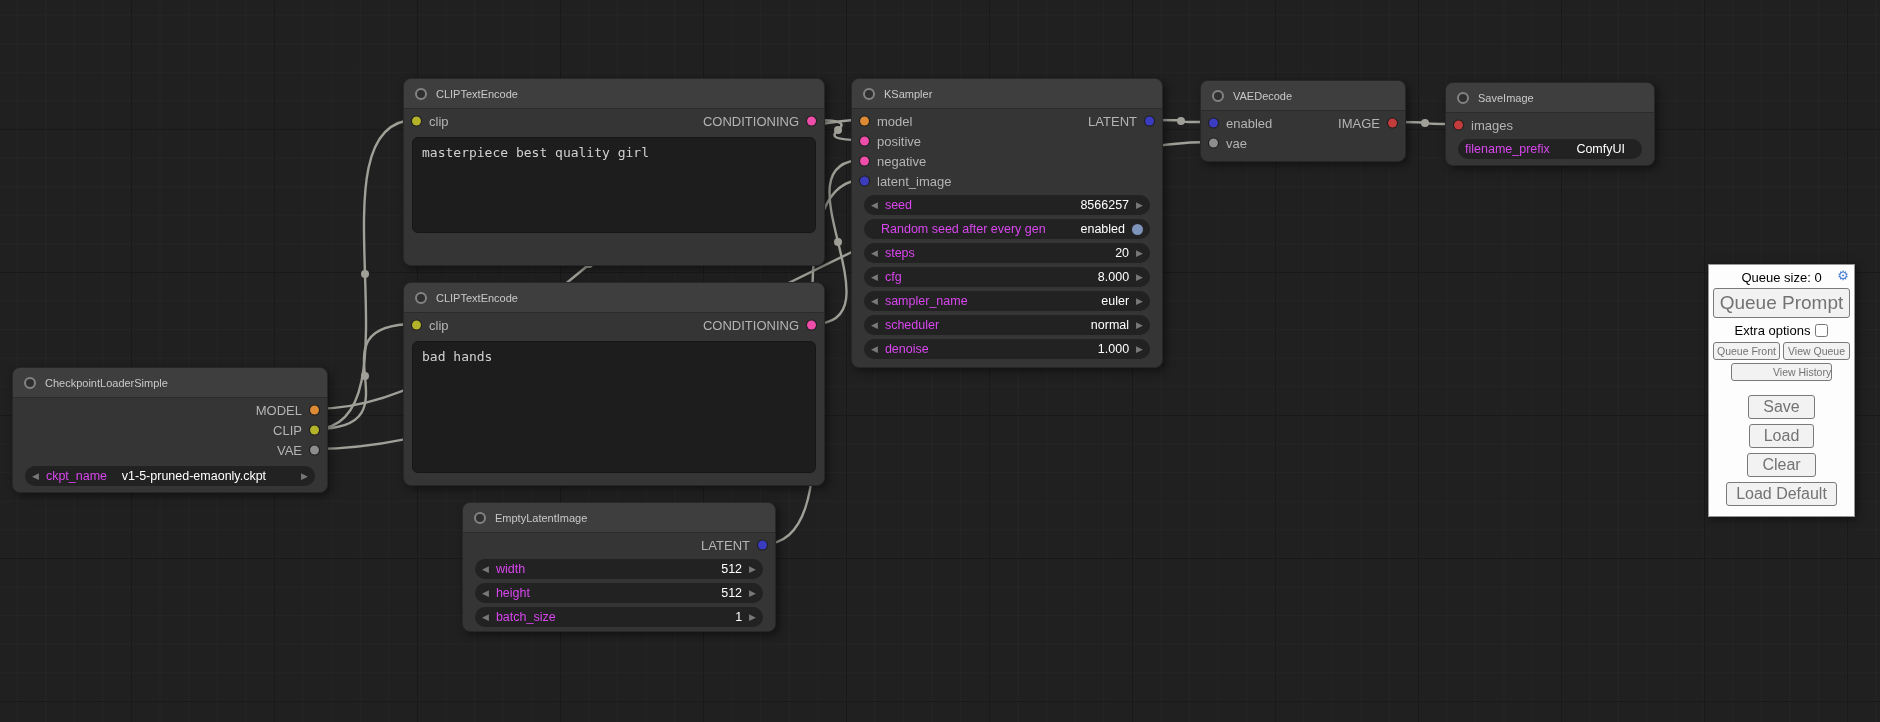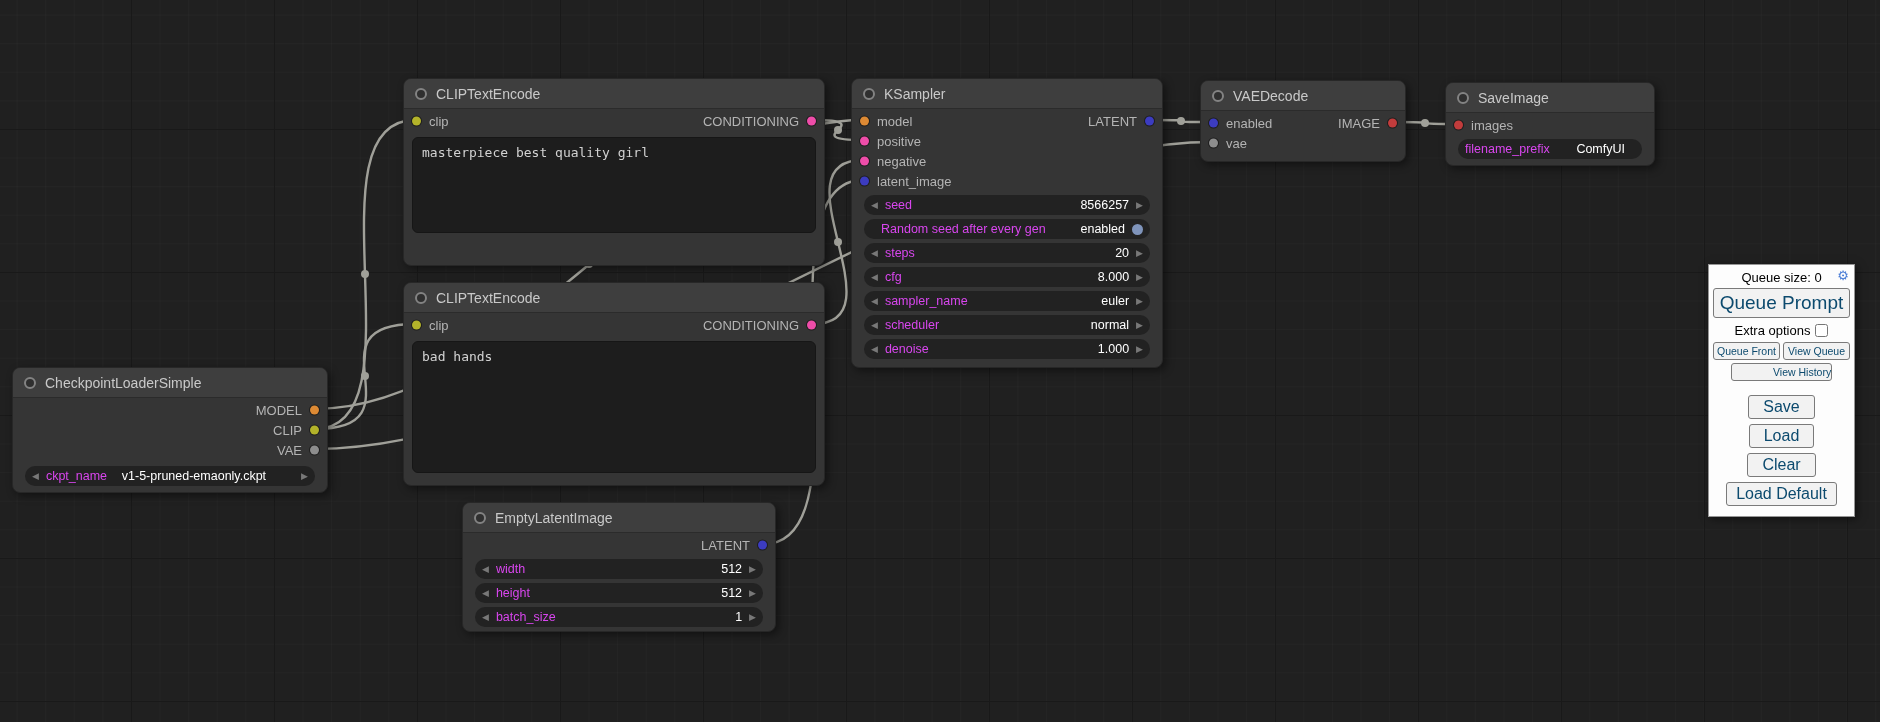--- a/index.html
+++ b/index.html
@@ -17,21 +17,21 @@
   }
   svg.links{position:absolute;left:0;top:0;z-index:1;pointer-events:none;}
   svg.links path{fill:none;stroke:#a0a099;stroke-width:2.4px;}
   svg.links circle{fill:#a0a099;}
 
   .node{position:absolute;background:#353535;border:1px solid #272727;border-radius:8px;
         box-shadow:3px 3px 9px rgba(0,0,0,.45);z-index:2;box-sizing:border-box;}
   .ntitle{height:30px;display:flex;align-items:center;gap:9px;padding:0 11px;background:#3e3e3e;
           border-radius:7px 7px 0 0;border-bottom:1px solid #2b2b2b;box-sizing:border-box;}
   .tdot{width:8px;height:8px;border-radius:50%;background:#2f2f2f;border:2px solid #838383;flex:none;}
-  .tlabel{font-size:14px;color:#c9c9c9;white-space:nowrap;}
+  .tlabel{font-size:11px;color:#c9c9c9;white-space:nowrap;}
   .rows{padding-top:2px;}
   .row{height:20px;display:flex;align-items:center;position:relative;font-size:13px;color:#b4b4b4;}
   .row .inlab{padding-left:25px;}
   .outlab{margin-left:auto;padding-right:25px;}
   .sdot{width:9px;height:9px;border-radius:50%;position:absolute;top:50%;transform:translateY(-50%);
         box-shadow:0 0 0 1px rgba(0,0,0,.45);}
   .sdot.l{left:8px;} .sdot.r{right:8px;}
   .c-model{background:#dd8a34}.c-clip{background:#b3b32a}.c-vae{background:#8d8d8d}
   .c-cond{background:#ee4da9}.c-latent{background:#3c3cc0}.c-image{background:#c23c3c}
 
@@ -45,21 +45,21 @@
 
   .nodetext{margin:6px 8px 0;background:#1d1d1d;border:1px solid #161616;border-radius:6px;
             padding:7px 9px;font-family:"DejaVu Sans Mono",monospace;font-size:13px;color:#d2d2d2;
             box-sizing:border-box;overflow:hidden;white-space:pre-wrap;}
 
   .menu{position:absolute;left:1708px;top:230px;width:147px;background:#fdfdfd;border:1px solid #969696;
         box-sizing:border-box;z-index:3;display:flex;flex-direction:column;align-items:center;
         padding:3px 4px 10px;color:#000;box-shadow:2px 2px 8px rgba(0,0,0,.5);margin-top:34px;}
   .m-qsize{position:relative;width:100%;text-align:center;font-size:13px;padding:2px 0 3px;}
   .m-gear{position:absolute;right:1px;top:0;font-size:13px;color:#4a7dd6;cursor:pointer;}
-  .btn{font-family:inherit;background:#f2f2f2;border:1px solid #7a7a7a;border-radius:3px;color:#0c4a6e;cursor:pointer;}
+  .btn{font-family:inherit;background:#f2f2f2;border:1px solid #7a7a7a;border-radius:3px;color:#737373;cursor:pointer;}
   .m-queue{width:100%;font-size:19px;padding:3px 0;margin-bottom:2px;}
   .m-extra{font-size:13px;display:flex;align-items:center;gap:5px;margin:3px 0 4px;}
   .m-extra input{margin:0;width:13px;height:13px;}
   .m-pair{display:flex;width:100%;gap:3px;margin-bottom:3px;}
   .m-pair .btn{flex:1;font-size:10.5px;padding:2px 0;}
   .m-history{width:74%;font-size:10.5px;padding:2px 0;text-align:right;}
   .m-save{font-size:16px;padding:2px 14px;margin-top:14px;}
   .m-mid{font-size:16px;padding:2px 14px;margin-top:5px;}
   .m-loaddef{font-size:16px;padding:2px 9px;margin-top:5px;}
 </style>

